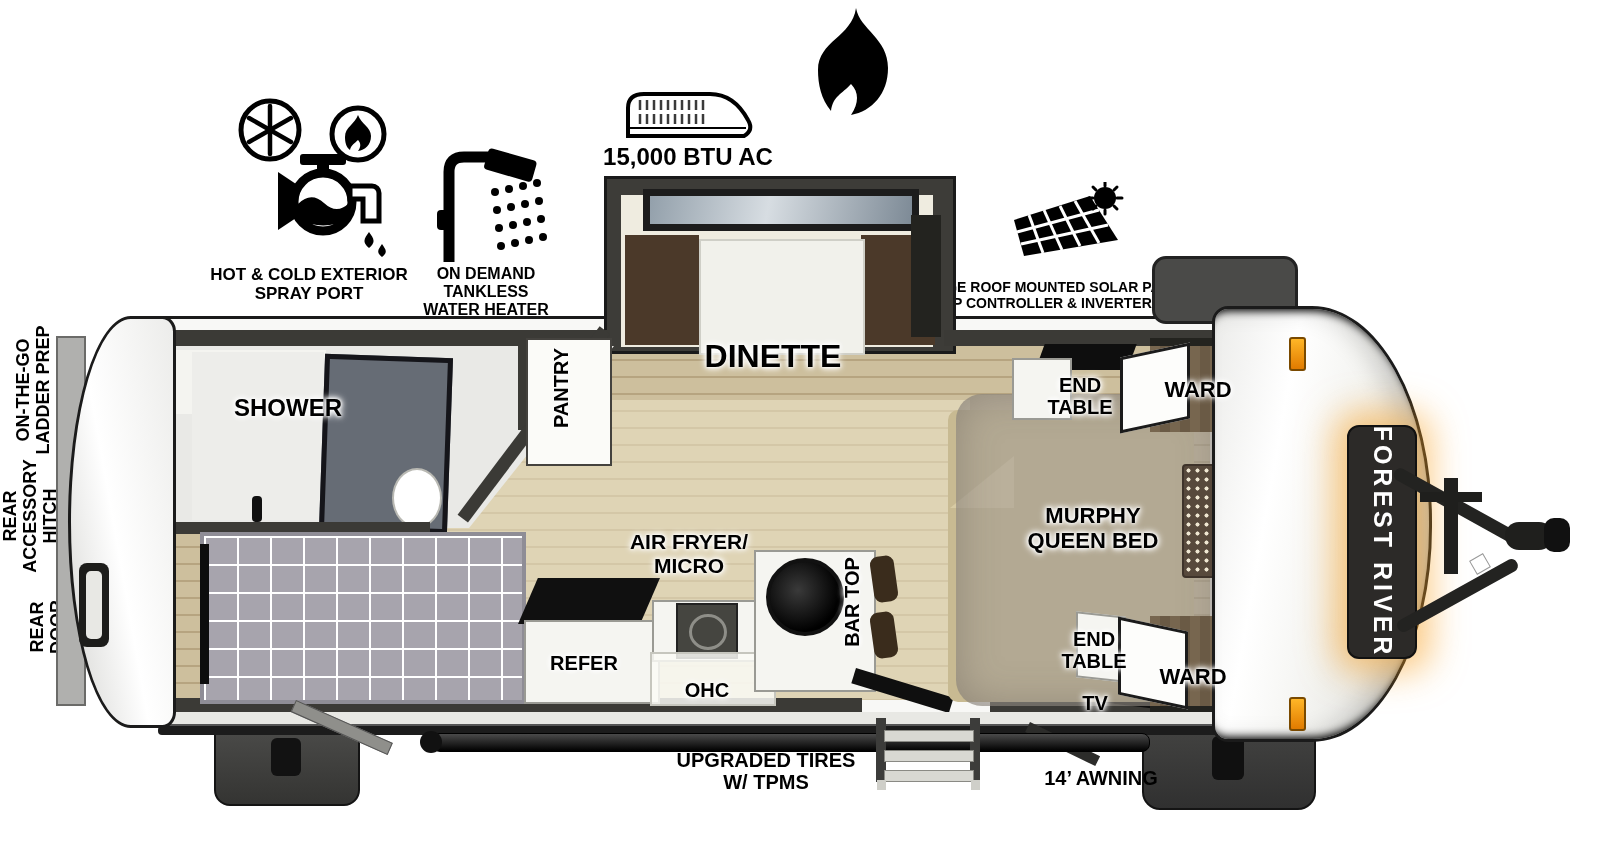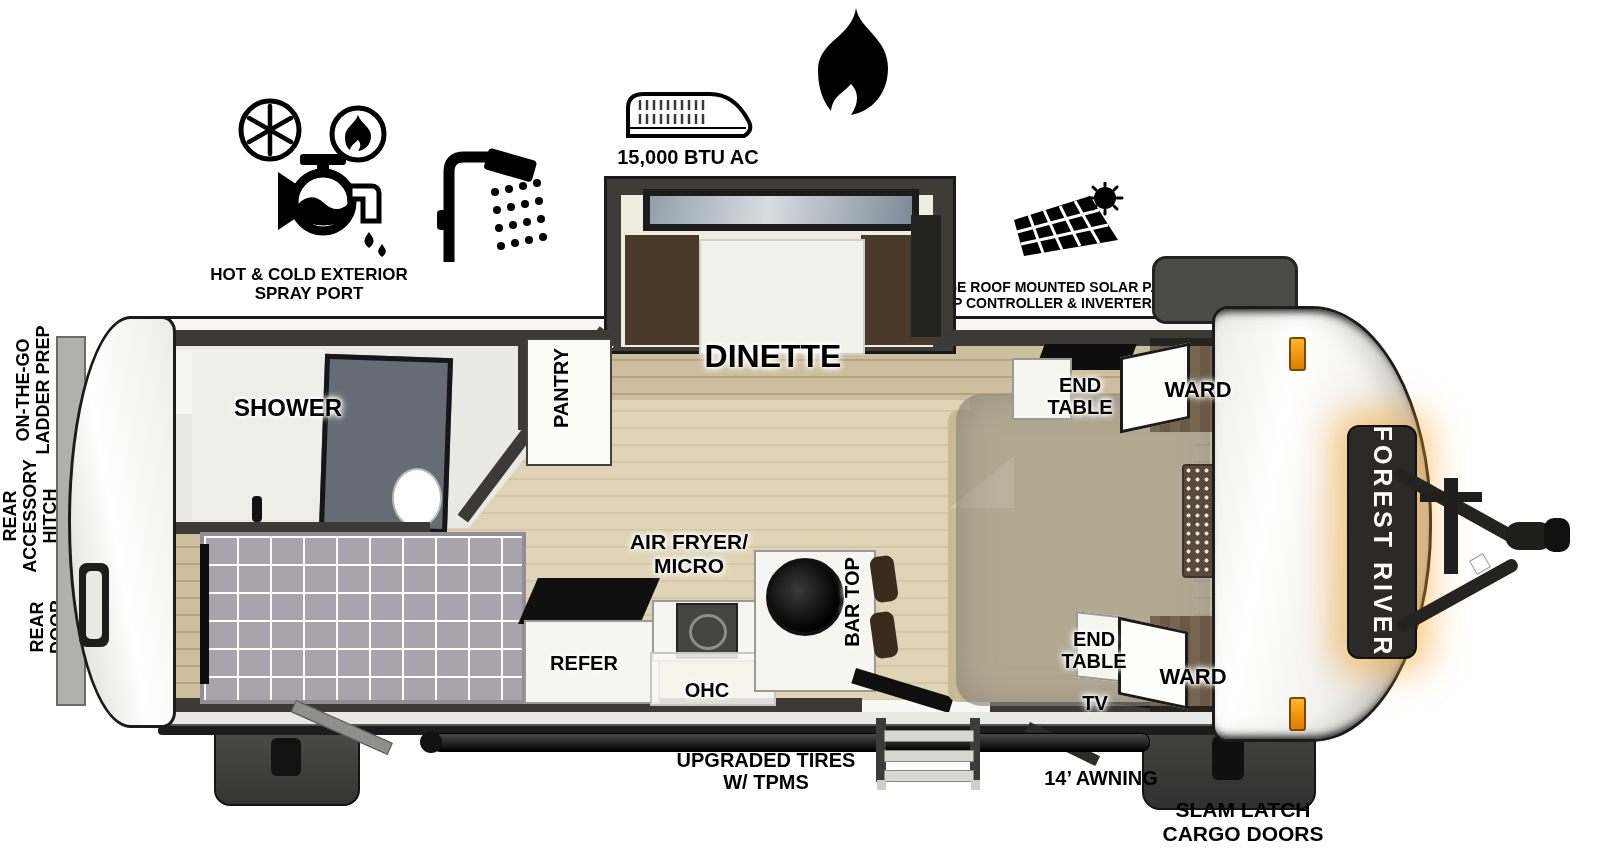--- a/index.html
+++ b/index.html
@@ -69,20 +69,25 @@
       <circle cx="64" cy="92" r="4"></circle>
         <circle cx="78" cy="89" r="4"></circle>
         <circle cx="92" cy="86" r="4"></circle>
         <circle cx="106" cy="83" r="4"></circle>
       <circle cx="66" cy="110" r="4"></circle>
         <circle cx="80" cy="107" r="4"></circle>
         <circle cx="94" cy="104" r="4"></circle>
         <circle cx="108" cy="101" r="4"></circle>
     </g>
   </svg>
+  <div class="lbl" style="left:486px;top:292px;font-size:16px">
+    <span class="line">ON DEMAND</span>
+    <span class="line">TANKLESS</span>
+    <span class="line">WATER HEATER</span>
+  </div>
 
   <svg class="abs" style="left:618px;top:84px" width="140" height="58" viewBox="0 0 140 58">
     <path d="M10,52 V24 Q10,10 26,10 H92 Q116,10 130,36 Q136,46 126,52 Z" fill="#fff" stroke="#000" stroke-width="4"></path>
     <line x1="10" y1="44" x2="128" y2="44" stroke="#000" stroke-width="2"></line>
     <g stroke="#3a3a3a" stroke-width="2.5">
       <line x1="22" y1="16" x2="22" y2="26"></line>
         <line x1="29" y1="16" x2="29" y2="26"></line>
         <line x1="36" y1="16" x2="36" y2="26"></line>
         <line x1="43" y1="16" x2="43" y2="26"></line>
         <line x1="50" y1="16" x2="50" y2="26"></line>
@@ -96,21 +101,21 @@
         <line x1="36" y1="30" x2="36" y2="40"></line>
         <line x1="43" y1="30" x2="43" y2="40"></line>
         <line x1="50" y1="30" x2="50" y2="40"></line>
         <line x1="57" y1="30" x2="57" y2="40"></line>
         <line x1="64" y1="30" x2="64" y2="40"></line>
         <line x1="71" y1="30" x2="71" y2="40"></line>
         <line x1="78" y1="30" x2="78" y2="40"></line>
         <line x1="85" y1="30" x2="85" y2="40"></line>
     </g>
   </svg>
-  <div class="lbl" style="left:688px;top:157px;font-size:20px">15,000 BTU AC</div>
+  <div class="lbl" style="left:688px;top:157px;font-size:24px">15,000 BTU AC</div>
 
   <svg class="abs" style="left:812px;top:8px" width="92" height="112" viewBox="0 0 92 112">
     <path d="M44 0 C48 22 76 30 76 60 C76 86 60 103 39 107 C47 95 47 84 39 76 C30 86 21 88 19 103 C9 91 6 76 6 62 C6 33 40 29 44 0 Z" fill="#000"></path>
   </svg>
 
   <svg class="abs" style="left:1002px;top:182px" width="125" height="95" viewBox="0 0 125 95">
     <polygon points="12,38 88,14 116,58 22,74" fill="#000"></polygon>
     <g stroke="#fff" stroke-width="3">
       <line x1="27" y1="33" x2="41" y2="71"></line>
         <line x1="42" y1="28" x2="60" y2="68"></line>
@@ -271,34 +276,34 @@
   <div class="lbl vlbl halo" style="left:561px;top:388px;font-size:20px">PANTRY</div>
   <div class="lbl halo" style="left:773px;top:357px;font-size:32px">DINETTE</div>
   <div class="lbl halo" style="left:584px;top:663px;font-size:20px">REFER</div>
   <div class="lbl halo" style="left:689px;top:554px;font-size:21px">
     <span class="line">AIR FRYER/</span>
     <span class="line">MICRO</span>
   </div>
   <div class="lbl halo" style="left:707px;top:690px;font-size:20px">OHC</div>
   <div class="lbl vlbl halo" style="left:852px;top:602px;font-size:20px">BAR TOP</div>
   <div class="lbl halo" style="left:1095px;top:703px;font-size:20px">TV</div>
+  <div class="lbl halo" style="left:1093px;top:529px;font-size:22px">
+    <span class="line">MURPHY</span>
+    <span class="line">QUEEN BED</span>
+  </div>
   <div class="lbl halo" style="left:1080px;top:396px;font-size:20px">
     <span class="line">END</span>
     <span class="line">TABLE</span>
   </div>
   <div class="lbl halo" style="left:1198px;top:390px;font-size:22px">WARD</div>
   <div class="lbl halo" style="left:1094px;top:650px;font-size:20px">
     <span class="line">END</span>
     <span class="line">TABLE</span>
   </div>
   <div class="lbl halo" style="left:1193px;top:677px;font-size:22px">WARD</div>
 
   <div class="lbl" style="left:766px;top:771px;font-size:20px">
     <span class="line">UPGRADED TIRES</span>
     <span class="line">W/ TPMS</span>
   </div>
   <div class="lbl" style="left:1101px;top:778px;font-size:20px">14’ AWNING</div>
-  <div class="lbl" style="left:1243px;top:822px;font-size:21px">
-    <span class="line">SLAM LATCH</span>
-    <span class="line">CARGO DOORS</span>
-  </div>
 
 </div>
 
 </body></html>

